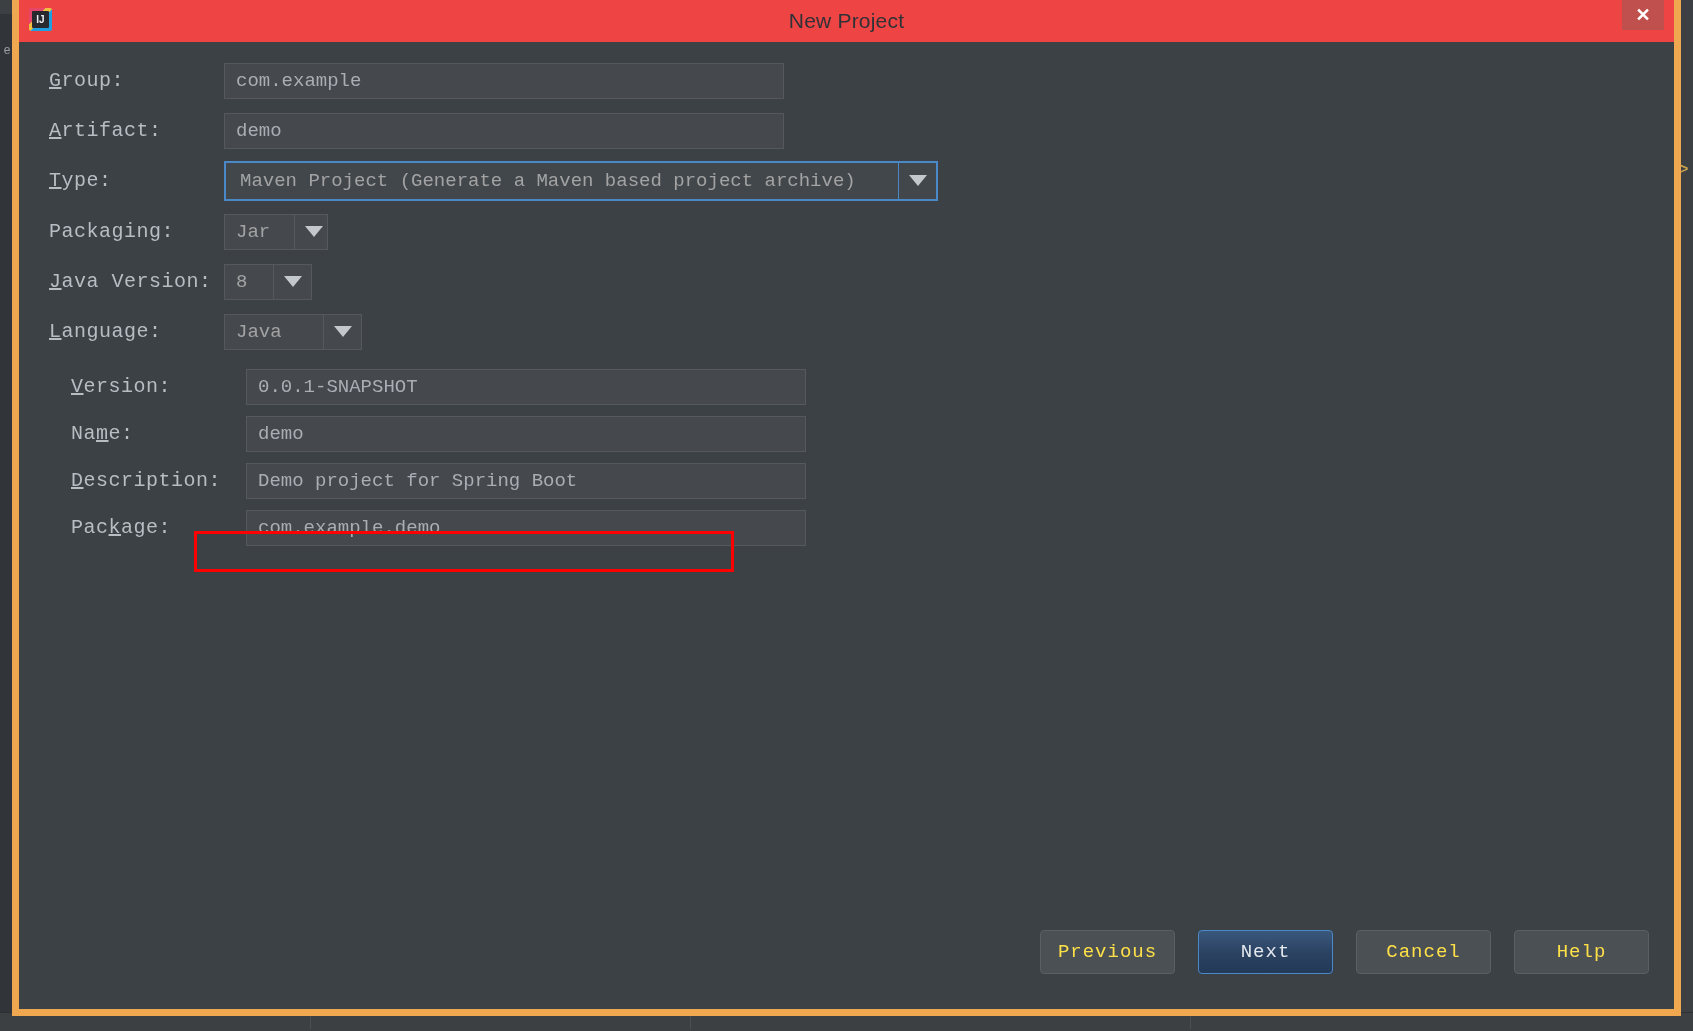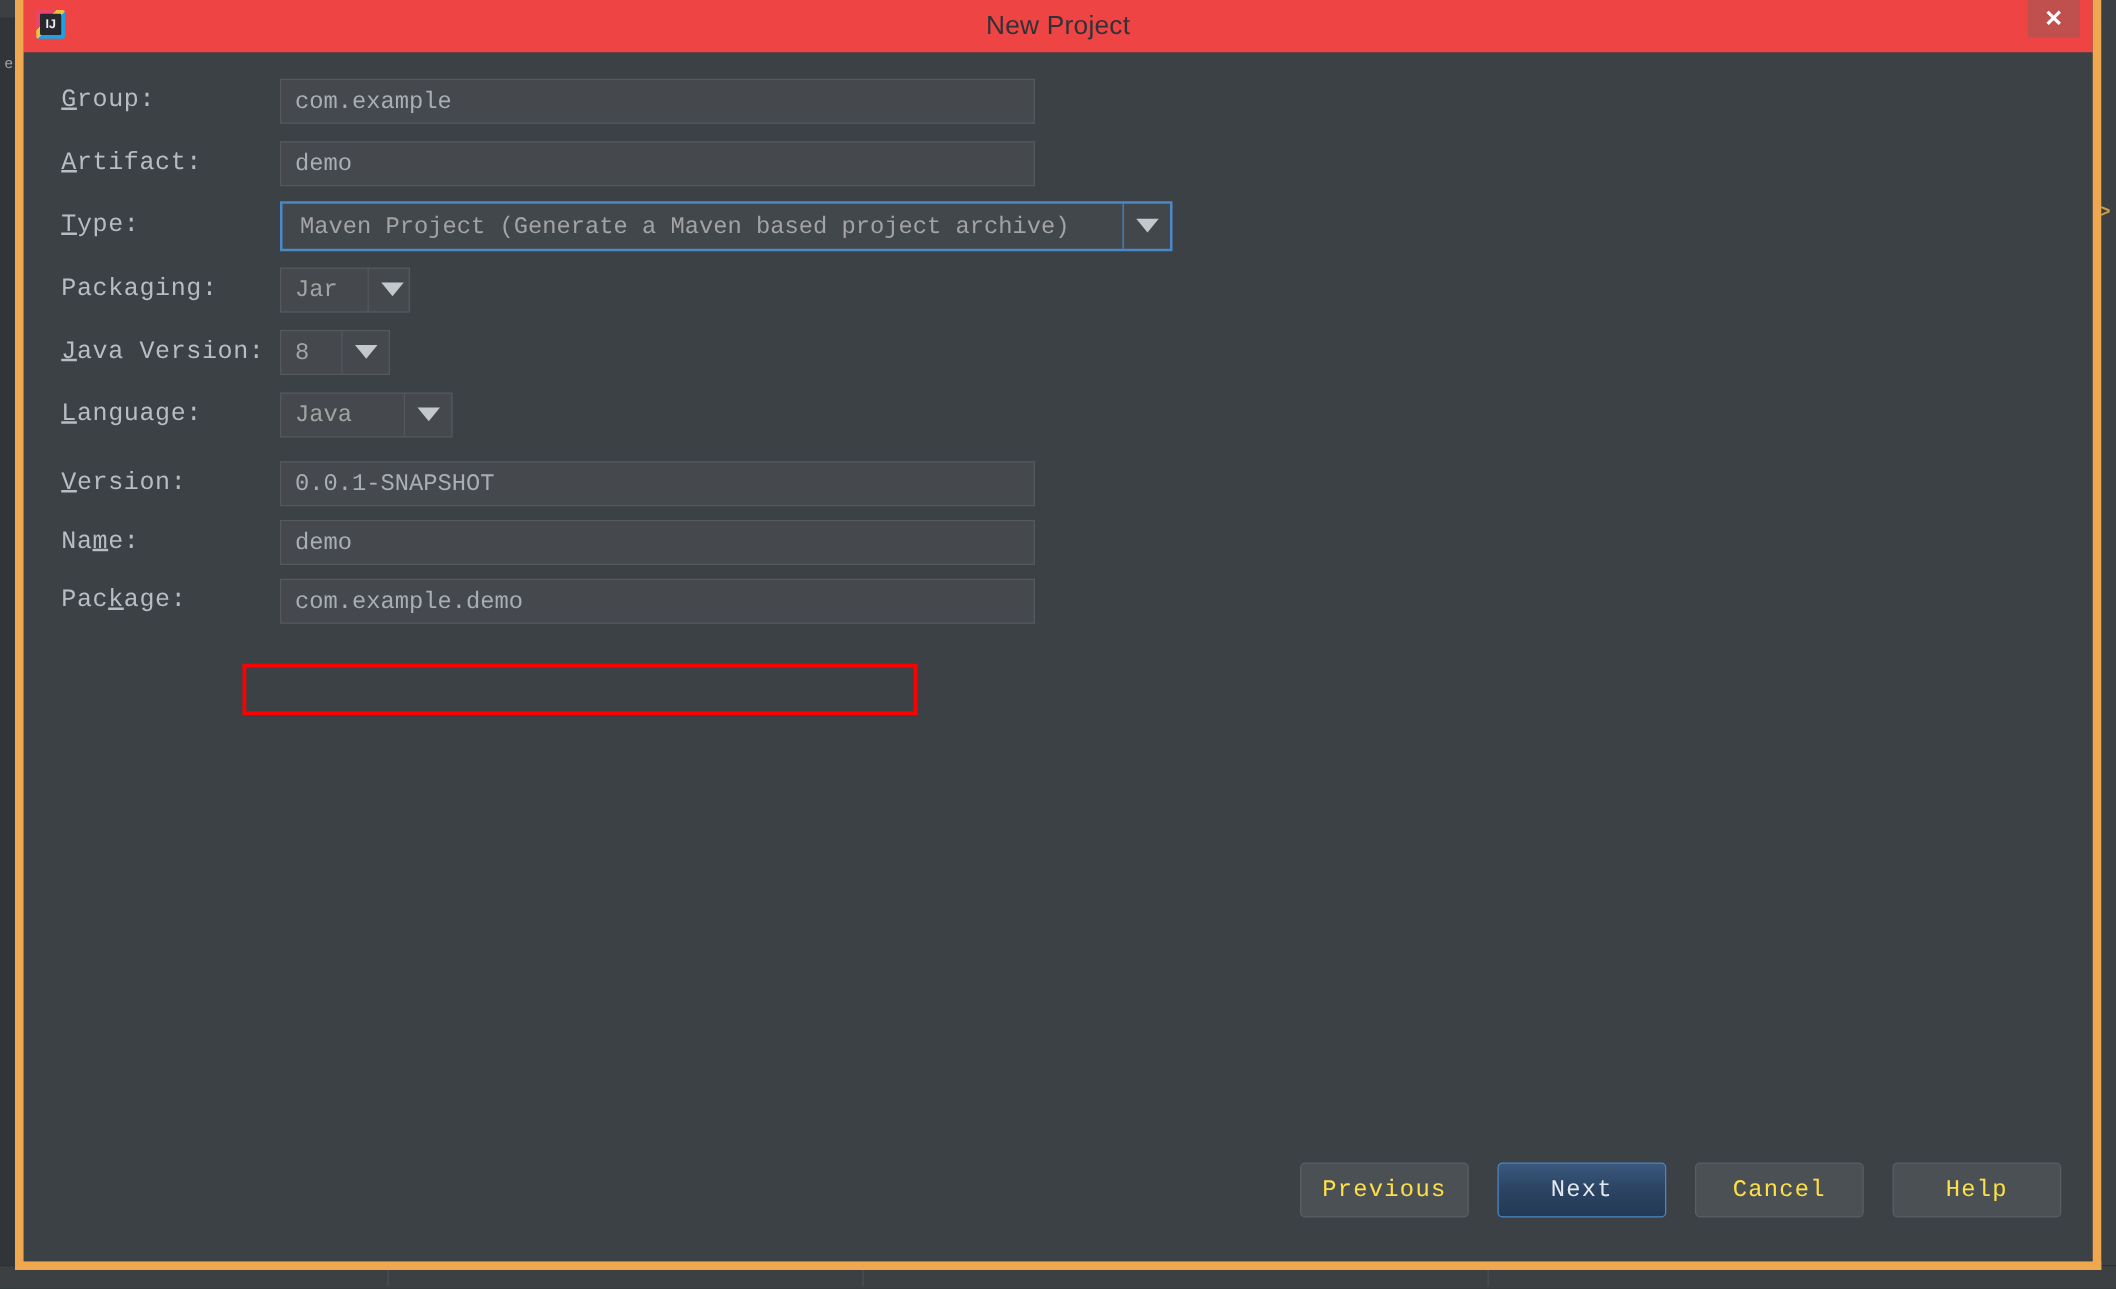--- a/index.html
+++ b/index.html
@@ -171,21 +171,21 @@
   .form {
     position: relative;
     padding-left: 30px;
   }
   .row {
     display: flex;
     align-items: center;
     height: 37px;
     margin-bottom: 13px;
   }
-  .row.tight { margin-bottom: 10px; }
+  .row.tight { margin-bottom: 10px; margin-left: 22px; }
 
   .label {
     width: 175px;
     flex: 0 0 175px;
     color: #b7bdc3;
     font-size: 20px;
     letter-spacing: .5px;
     white-space: nowrap;
   }
   .label u { text-decoration: underline; }
@@ -194,21 +194,21 @@
     background: #45494e;
     border: 1px solid #55595e;
     color: #a8aeb4;
     font-family: "Liberation Mono", "DejaVu Sans Mono", monospace;
     font-size: 19px;
     padding: 0 0 0 11px;
     height: 36px;
     line-height: 34px;
     box-sizing: border-box;
     outline: none;
-    width: 604px;
+    width: 560px;
     display: block;
   }
 
   
   .combo {
     display: inline-flex;
     align-items: stretch;
     background: #45494e;
     border: 1px solid #55595e;
     height: 36px;
@@ -382,20 +382,24 @@
         <div class="row tight">
           <div class="label"><u>V</u>ersion:</div>
           <input class="textfield" type="text" value="0.0.1-SNAPSHOT" style="">
         </div>
 
         <div class="row tight">
           <div class="label">Na<u>m</u>e:</div>
           <input class="textfield" type="text" value="demo" style="">
         </div>
 
+        <div class="row tight">
+          <div class="label"><u>D</u>escription:</div>
+          <input class="textfield" type="text" value="Demo project for Spring Boot" style="">
+        </div>
 
         <div class="row tight">
           <div class="label">Pac<u>k</u>age:</div>
           <input class="textfield" type="text" value="com.example.demo" style="">
         </div>
 
         <div class="annot-box" style="left:175px; top:469px; width:540px; height:41px;"></div>
 
       </div>
 

